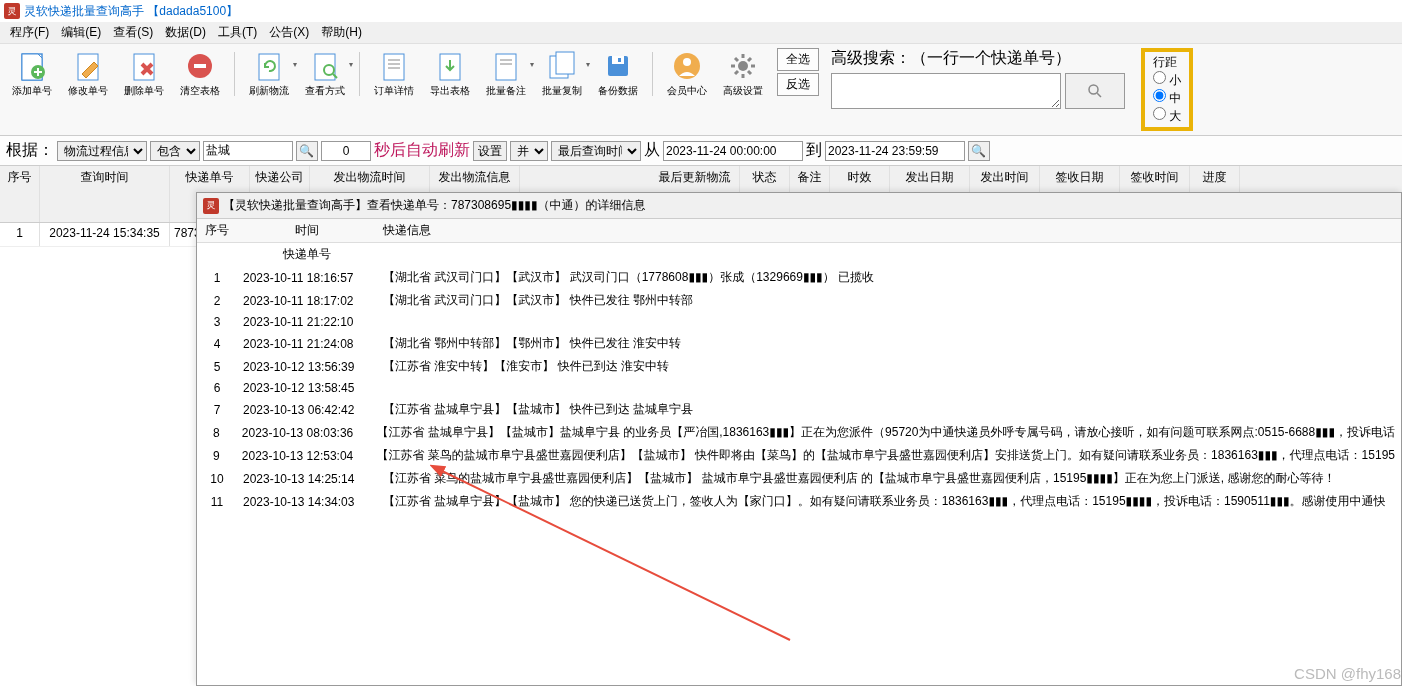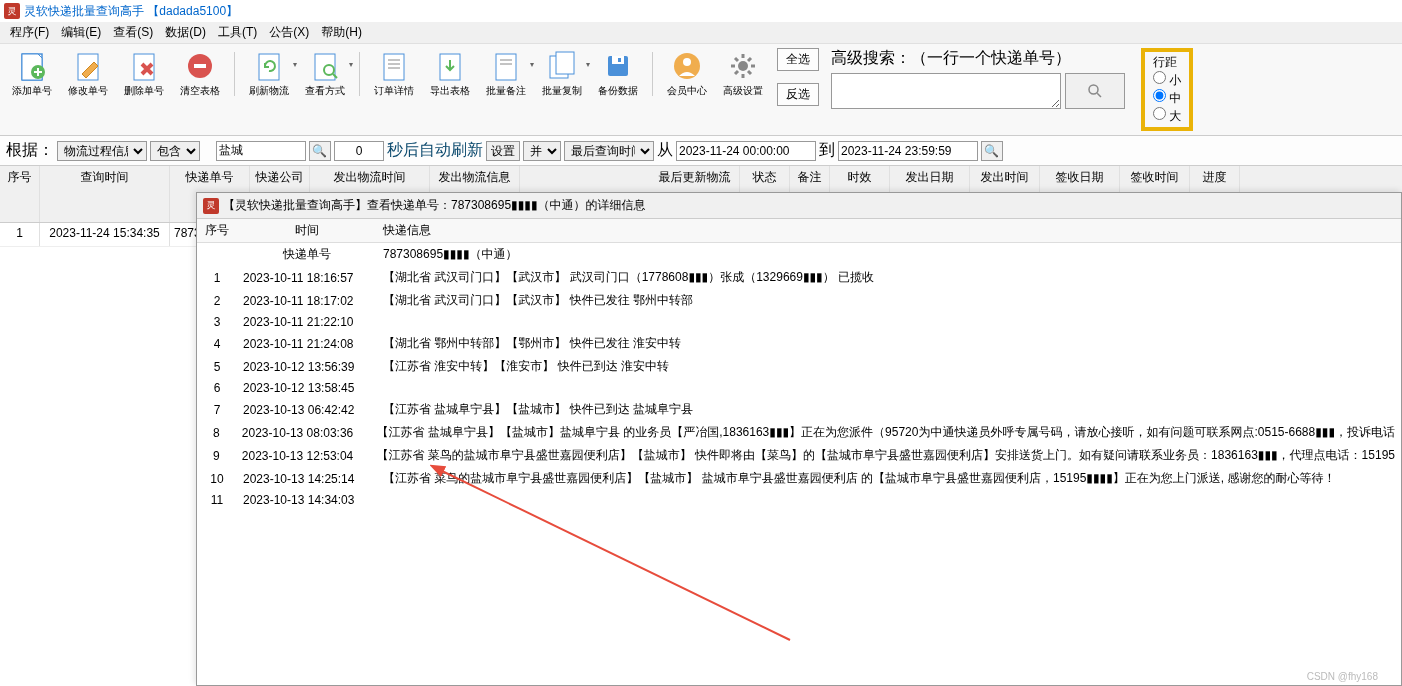--- a/index.html
+++ b/index.html
@@ -13,21 +13,21 @@
 .menu-item { padding: 2px 6px; cursor: pointer; }
 
 .toolbar { display: flex; align-items: flex-start; padding: 4px; border-bottom: 1px solid #ccc; background: #f8f8f8; }
 .tool-group { display: flex; }
 .tool-btn { display: flex; flex-direction: column; align-items: center; padding: 2px 8px; cursor: pointer; position: relative; }
 .tool-icon { width: 32px; height: 32px; display: flex; align-items: center; justify-content: center; }
 .tool-label { font-size: 10px; margin-top: 2px; }
 .tool-sep { width: 1px; background: #ccc; margin: 4px 6px; align-self: stretch; }
 .dropdown-arrow { position: absolute; right: 0px; top: 12px; font-size: 8px; color: #666; }
 
-.side-buttons { display: flex; flex-direction: column; margin-left: 6px; gap: 12px;}
+.side-buttons { display: flex; flex-direction: column; margin-left: 6px; gap: 2px;}
 .side-btn { border: 1px solid #999; background: #fdfdfd; padding: 2px 8px; cursor: pointer; font-size: 12px; }
 
 .search-panel { display: flex; flex-direction: column; margin-left: 12px; }
 .search-label { font-size: 16px; margin-bottom: 4px; }
 .search-row { display: flex; gap: 4px; }
 .search-box { width: 230px; height: 36px; border: 1px solid #999; padding: 2px; }
 .search-btn { width: 60px; border: 1px solid #999; background: #f0f0f0; cursor: pointer; display:flex; align-items:center; justify-content:center; }
 
 .radio-panel { margin-left: 16px; padding: 2px 8px; border: 4px solid #eab308; }
 .radio-title { font-size: 12px; }
@@ -46,21 +46,21 @@
 .detail-window { position: absolute; left: 196px; top: 192px; right: 0; bottom: 0; background: #fff; border: 1px solid #999; box-shadow: -2px -2px 6px rgba(0,0,0,0.1); }
 .detail-title { display: flex; align-items: center; padding: 4px 6px; background: #f0f0f0; border-bottom: 1px solid #ccc; }
 .detail-grid-header { display: flex; background: #f8f8f8; border-bottom: 1px solid #ddd; }
 .detail-grid-header .dcol { padding: 3px 6px; font-size: 12px; text-align: center; }
 .detail-row { display: flex; padding: 1px 0; }
 .detail-row .dcol { padding: 2px 6px; font-size: 12px; white-space: nowrap; overflow: hidden; }
 .track-row { display: flex; align-items: center; padding: 1px 0; }
 .track-row .dcol { padding: 2px 6px; font-size: 12px; white-space: nowrap; }
 
 .arrow-overlay { position: absolute; pointer-events: none; }
-.watermark { position: absolute; right: 24px; bottom: 4px; color: #bbb; font-size: 10px; }
+.watermark { position: absolute; right: 1px; bottom: 4px; color: #bbb; font-size: 15px; }
 
 svg { display: block; }
 </style>
 </head>
 <body>
 
 <div class="title-bar">
   <span class="title-icon">灵</span>
   <span class="title-text">灵软快递批量查询高手 【dadada5100】</span>
 </div>
@@ -243,24 +243,24 @@
       <label><input type="radio" name="ls" checked="" style=""> <span>中</span></label>
       <label><input type="radio" name="ls" style=""> <span>大</span></label>
     </div>
   </div>
 </div>
 
 <div class="filter-bar">
   <span class="lbl">根据：</span>
   <select style="width:90px"><option>物流过程信息</option></select>
   <select style="width:50px"><option>包含</option></select>
-  <input style="width: 90px; margin-left: 13px;" value="盐城">
+  <input style="width: 90px;" value="盐城">
   <button class="icon-btn">🔍</button>
   <input style="width: 50px; text-align: center;" value="0">
-  <span class="lbl" style="color:#0c4a6e">秒后自动刷新</span>
+  <span class="lbl" style="color:#be185d">秒后自动刷新</span>
   <button style="padding:1px 4px">设置</button>
   <select style="width:38px"><option>并且</option></select>
   <select style="width:90px"><option>最后查询时间</option></select>
   <span class="lbl">从</span>
   <input style="width: 140px;" value="2023-11-24 00:00:00">
   <span class="lbl">到</span>
   <input style="width: 140px;" value="2023-11-24 23:59:59">
   <button class="icon-btn">🔍</button>
 </div>
 
@@ -309,21 +309,20 @@
     <span>【灵软快递批量查询高手】查看快递单号：787308695▮▮▮▮（中通）的详细信息</span>
   </div>
   <div class="detail-grid-header">
     <div class="dcol" style="width:40px">序号</div>
     <div class="dcol" style="width:140px">时间</div>
     <div class="dcol" style="flex:1;text-align:left">快递信息</div>
   </div>
   <div class="detail-row">
     <div class="dcol" style="width:40px"></div>
     <div class="dcol" style="width:140px;text-align:center">快递单号</div>
-    <div class="dcol" style="flex:1">787308695▮▮▮▮（中通）</div>
   </div>
   <div id="detail-rows">
       <div class="track-row">
         <div class="dcol" style="width:40px;text-align:center">1</div>
         <div class="dcol" style="width:140px">2023-10-11 18:16:57</div>
         <div class="dcol" style="flex:1">【湖北省 武汉司门口】【武汉市】 武汉司门口（1778608▮▮▮）张成（1329669▮▮▮）  已揽收</div>
       </div>
       <div class="track-row">
         <div class="dcol" style="width:40px;text-align:center">2</div>
         <div class="dcol" style="width:140px">2023-10-11 18:17:02</div>
@@ -363,20 +362,21 @@
         <div class="dcol" style="flex:1">【江苏省 菜鸟的盐城市阜宁县盛世嘉园便利店】【盐城市】 快件即将由【菜鸟】的【盐城市阜宁县盛世嘉园便利店】安排送货上门。如有疑问请联系业务员：1836163▮▮▮，代理点电话：15195</div>
       </div>
       <div class="track-row">
         <div class="dcol" style="width:40px;text-align:center">10</div>
         <div class="dcol" style="width:140px">2023-10-13 14:25:14</div>
         <div class="dcol" style="flex:1">【江苏省 菜鸟的盐城市阜宁县盛世嘉园便利店】【盐城市】 盐城市阜宁县盛世嘉园便利店 的【盐城市阜宁县盛世嘉园便利店，15195▮▮▮▮】正在为您上门派送, 感谢您的耐心等待！</div>
       </div>
       <div class="track-row">
         <div class="dcol" style="width:40px;text-align:center">11</div>
         <div class="dcol" style="width:140px">2023-10-13 14:34:03</div>
+        <div class="dcol" style="flex:1">【江苏省 盐城阜宁县】【盐城市】 您的快递已送货上门，签收人为【家门口】。如有疑问请联系业务员：1836163▮▮▮，代理点电话：15195▮▮▮▮，投诉电话：1590511▮▮▮。感谢使用中通快</div>
       </div>
     </div>
 </div>
 
 <svg class="arrow-overlay" style="left:430px;top:460px" width="400" height="200">
   <defs>
       <marker id="ah" markerWidth="10" markerHeight="10" refX="2" refY="3" orient="auto">
         <path d="M0,0 L0,6 L8,3 z" fill="#e74c3c"></path>
       </marker>
     </defs>

